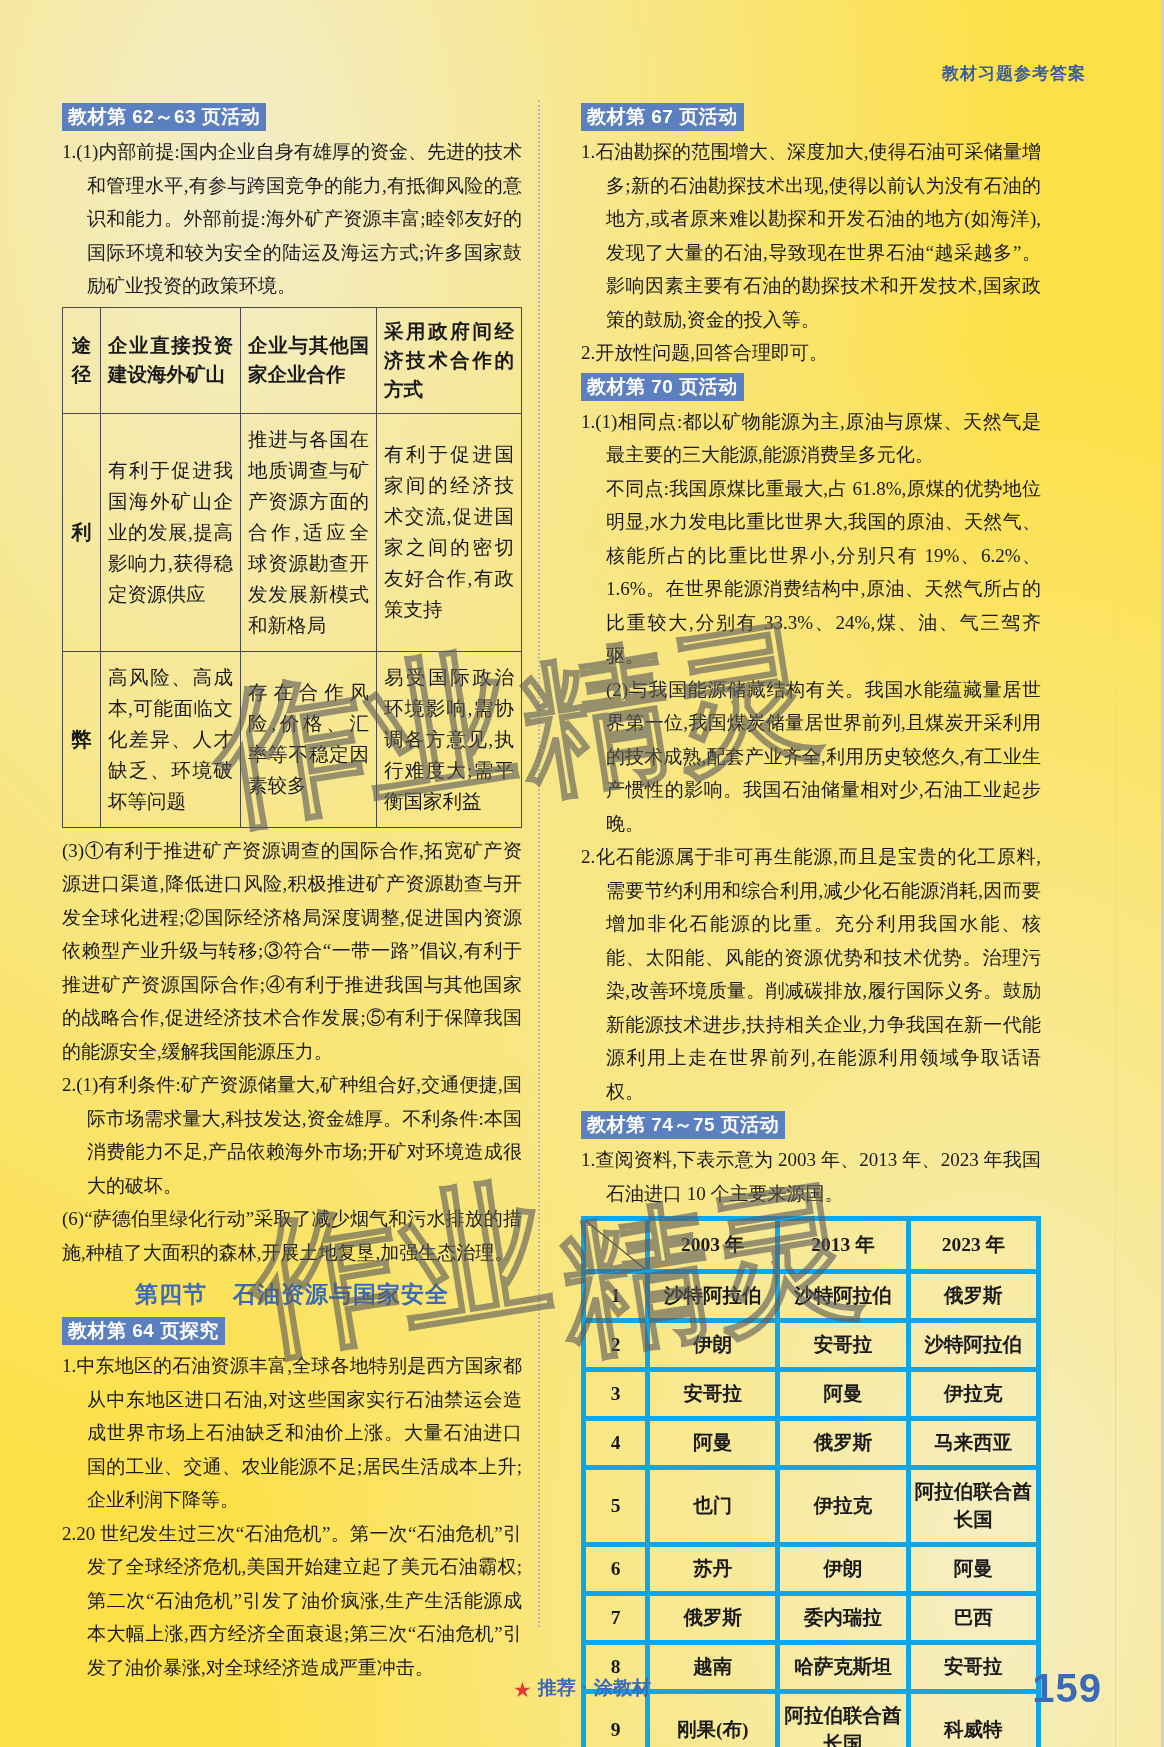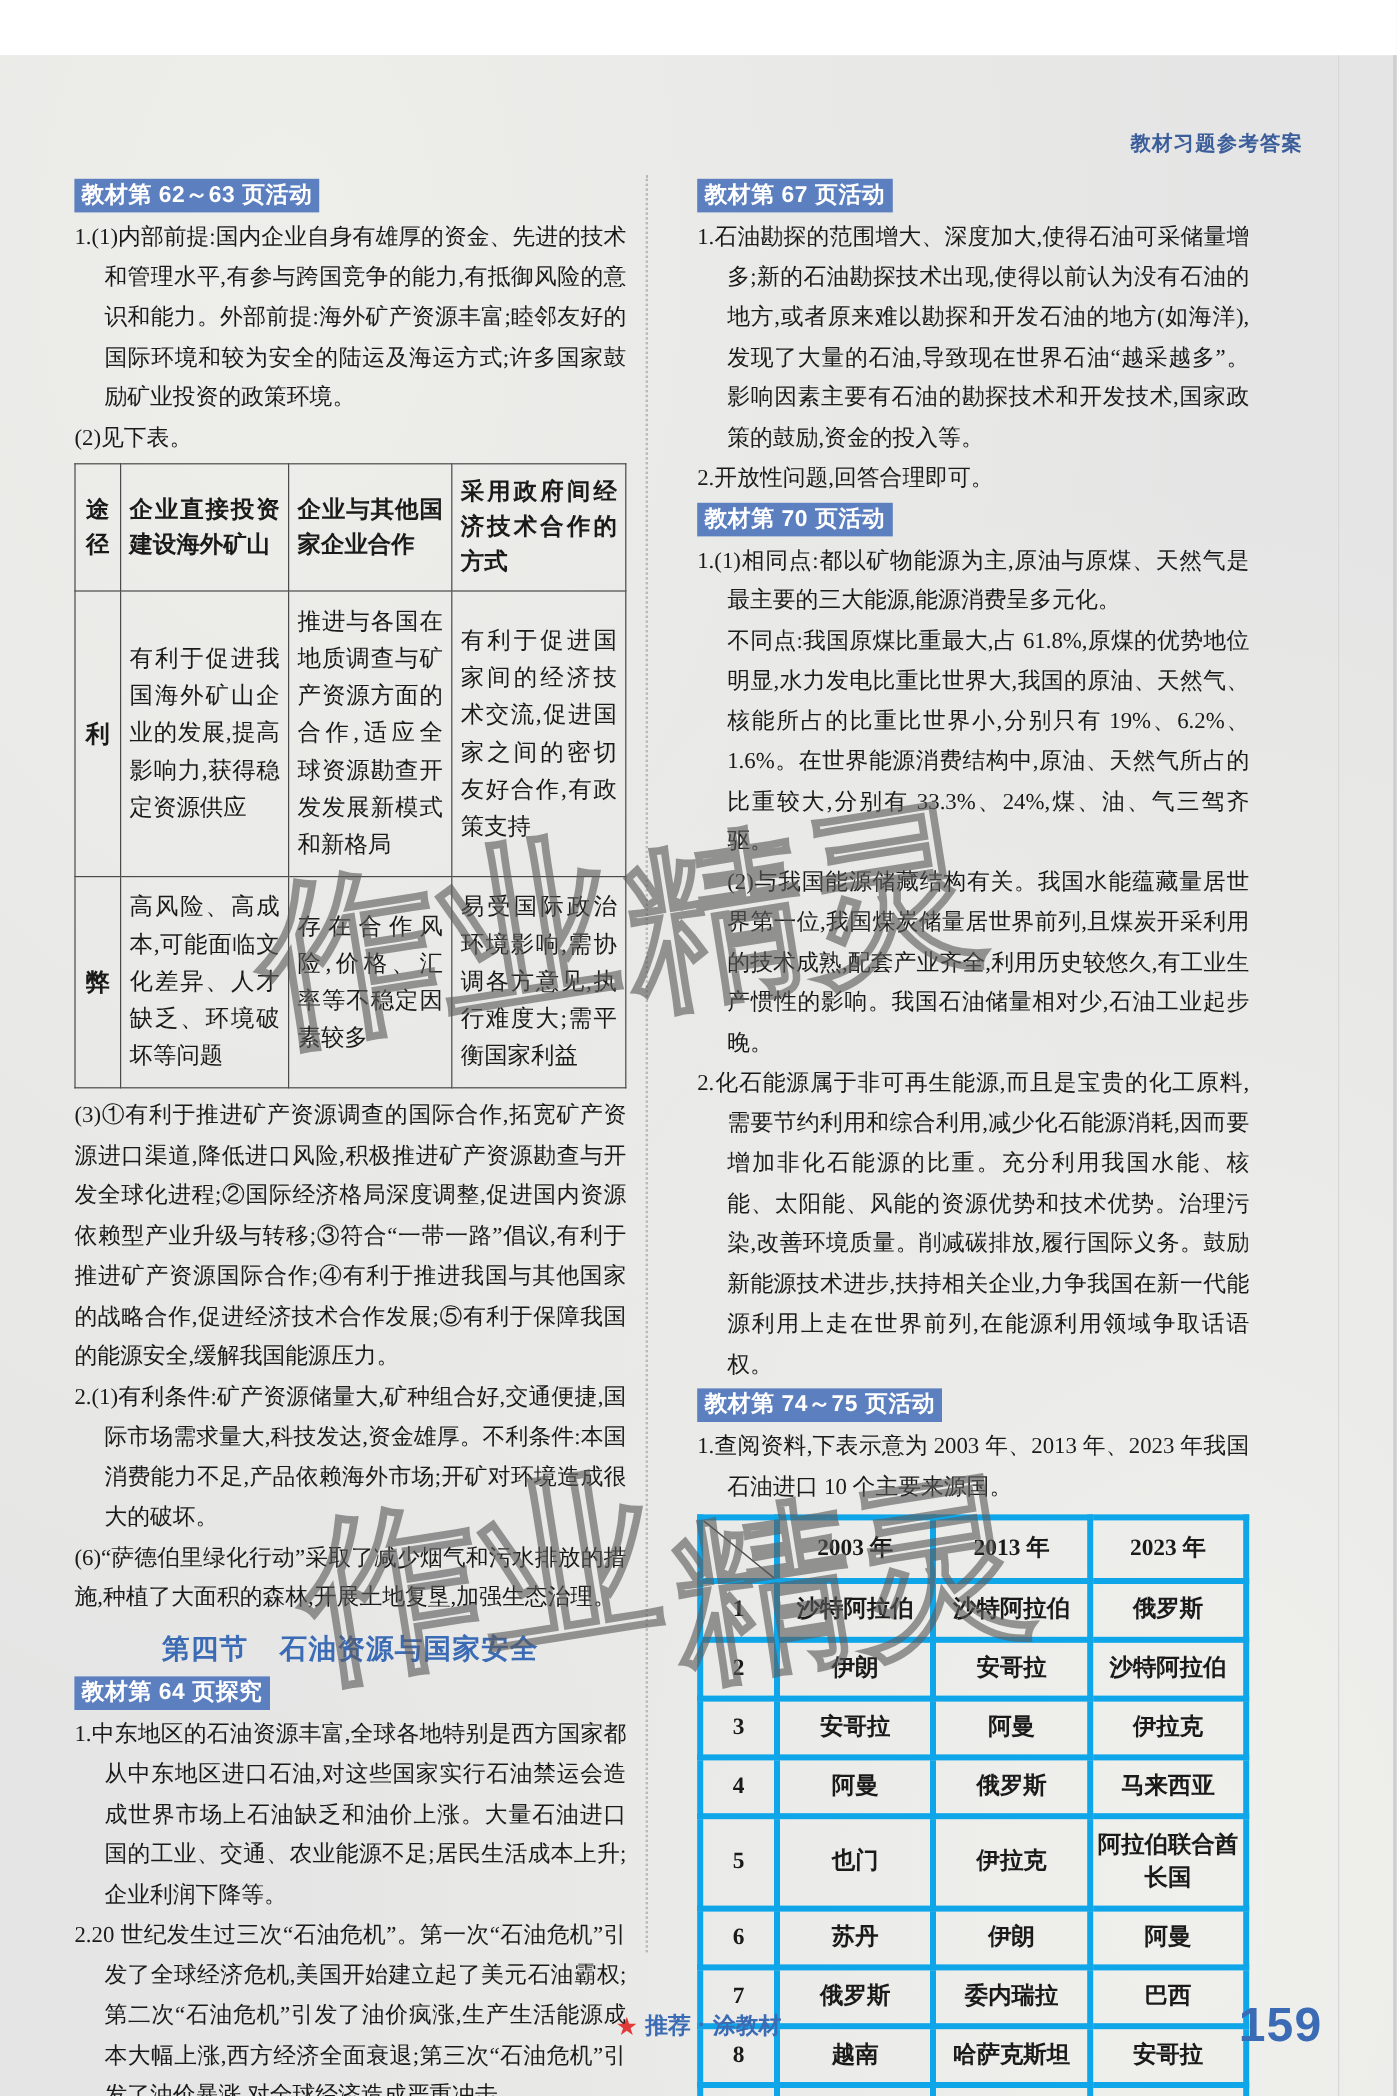--- a/index.html
+++ b/index.html
@@ -14,22 +14,21 @@
     font-family: "Liberation Serif", "DejaVu Serif", serif;
     color: #1a1a1a;
     position: relative;
     overflow: hidden;
   }
 
   
   #page {
     position: absolute;
     inset: 0;
-    background: #e5e5e5;
-    margin-top: 46px;
+    background: #fde047;
   }
   
   #page::before{
     content:"";
     position:absolute;
     inset:0;
     background:
       radial-gradient(ellipse at 20% 10%, rgba(240,240,235,.8), rgba(255,255,255,0) 60%),
       radial-gradient(ellipse at 85% 90%, rgba(243,243,238,.75), rgba(255,255,255,0) 55%);
     pointer-events:none;
@@ -272,21 +271,20 @@
     <span>教材习题</span><span class="rh-sub">参考答案</span>
   </div>
 
   <div class="columns">
 
     <div class="col col-left">
 
       <div class="sec-head">教材第 62～63 页活动</div>
 
       <p class="para hang">1.(1)内部前提:国内企业自身有雄厚的资金、先进的技术和管理水平,有参与跨国竞争的能力,有抵御风险的意识和能力。外部前提:海外矿产资源丰富;睦邻友好的国际环境和较为安全的陆运及海运方式;许多国家鼓励矿业投资的政策环境。</p>
-      <p class="para hang">(2)见下表。</p>
 
       <table class="grid">
         <colgroup>
           <col style="width:38px">
             <col style="width:140px">
             <col style="width:136px">
             <col style="width:auto">
         </colgroup>
         <thead>
           <tr>

